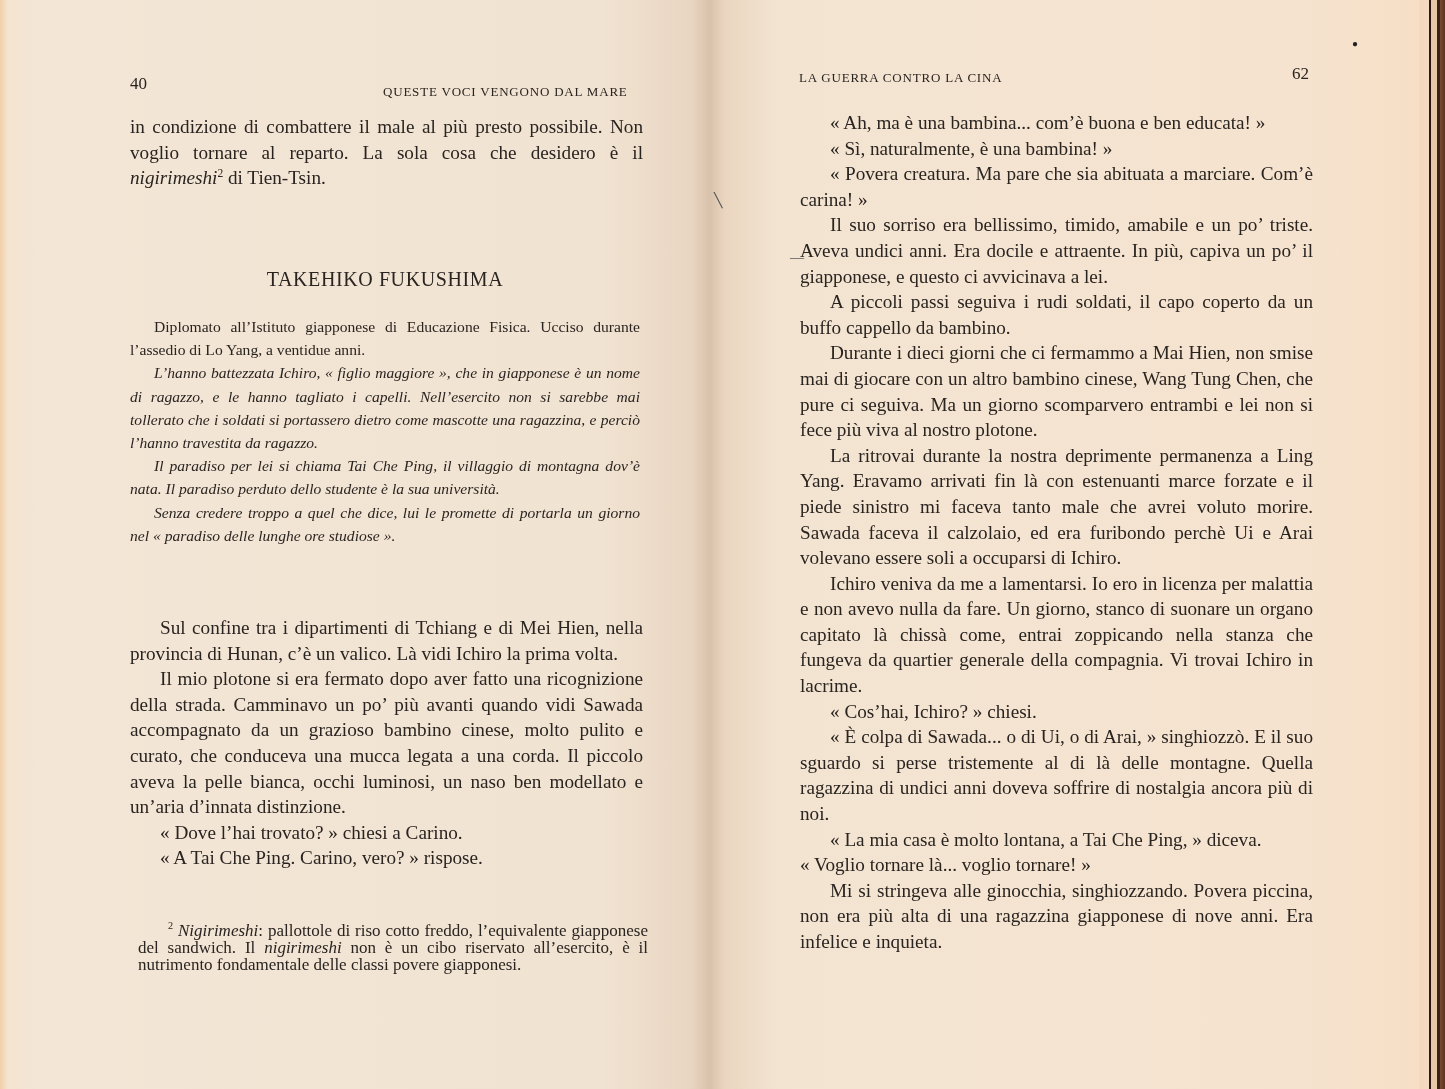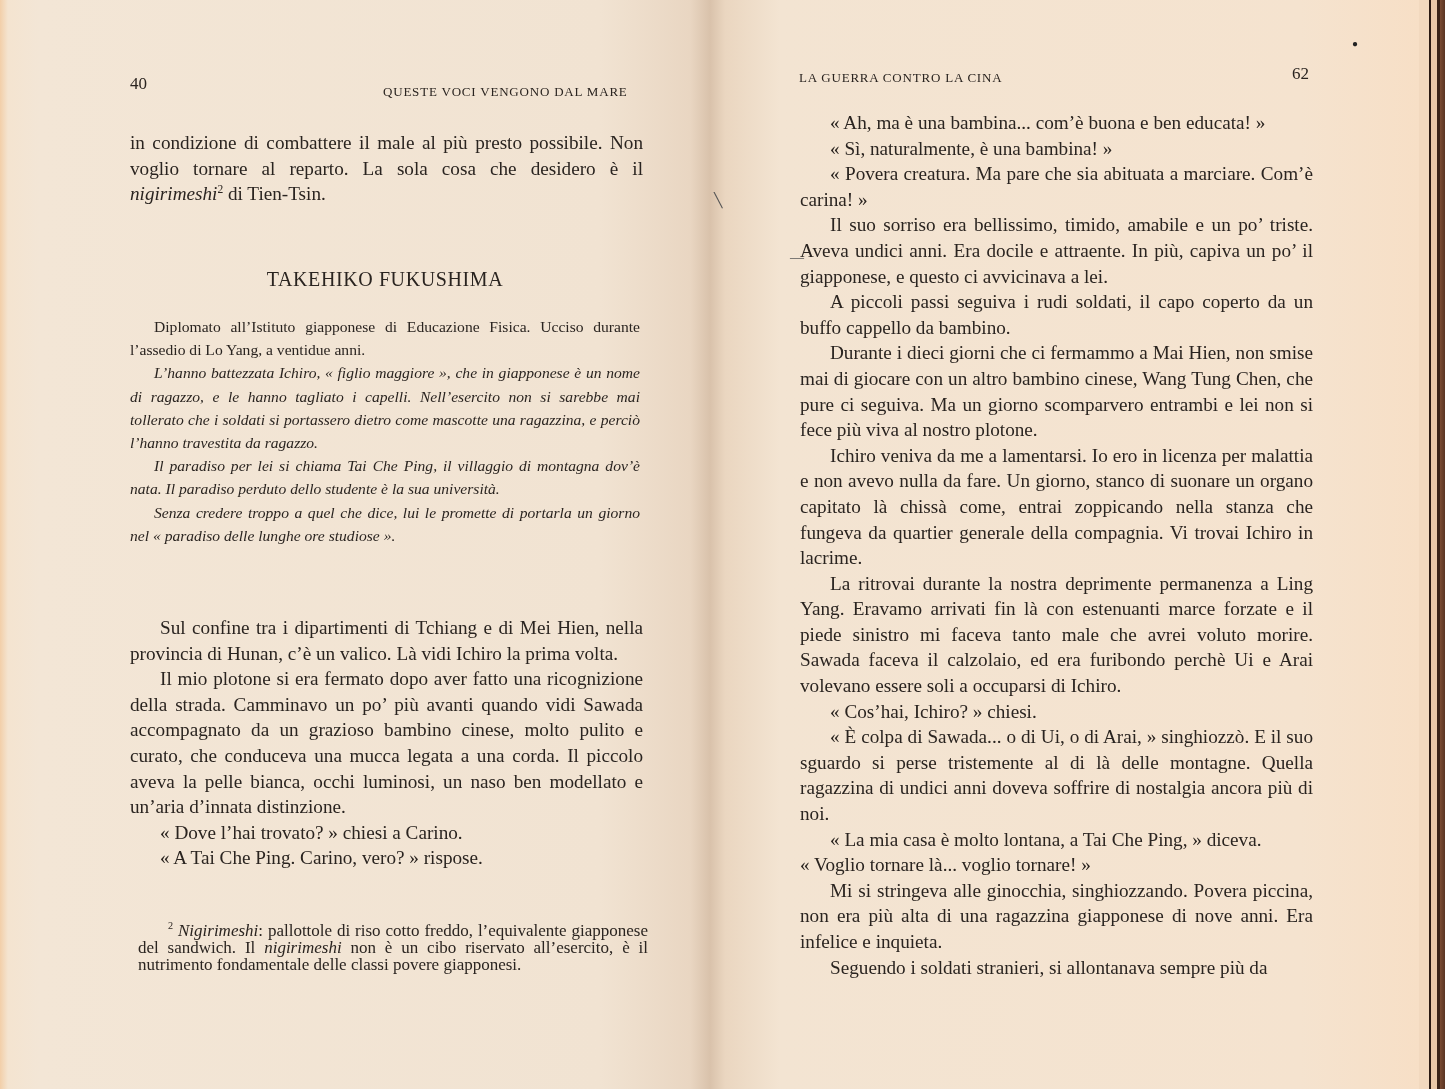--- a/index.html
+++ b/index.html
@@ -42,21 +42,21 @@
 </style>
 </head>
 <body>
 
 <div class="spread">
 
   <div class="page page-left">
     <div class="page-num" style="left:130px; top:74px;">40</div>
     <div class="running-head" style="left:383px; top:84px;">QUESTE VOCI VENGONO DAL MARE</div>
 
-    <div class="text-block" style="left:130px; width:513px; top:130px;">
+    <div class="text-block" style="left:130px; width:513px; top:114px;">
       <p class="para"><span>in condizione di combattere il male al più presto possibile. Non voglio tornare al reparto. La sola cosa che desidero è il</span> <em>nigirimeshi</em><sup>2</sup><span> di Tien-Tsin.</span></p>
     </div>
 
     <div class="section-title">TAKEHIKO FUKUSHIMA</div>
 
     <div class="intro">
       <p class="para indent">Diplomato all’Istituto giapponese di Educazione Fisica. Ucciso durante l’assedio di Lo Yang, a ventidue anni.</p>
       <p class="para indent italic">L’hanno battezzata Ichiro, « figlio maggiore », che in giapponese è un nome di ragazzo, e le hanno tagliato i capelli. Nell’esercito non si sarebbe mai tollerato che i soldati si portassero dietro come mascotte una ragazzina, e perciò l’hanno travestita da ragazzo.</p>
       <p class="para indent italic">Il paradiso per lei si chiama Tai Che Ping, il villaggio di montagna dov’è nata. Il paradiso perduto dello studente è la sua università.</p>
       <p class="para indent italic">Senza credere troppo a quel che dice, lui le promette di portarla un giorno nel « paradiso delle lunghe ore studiose ».</p>
@@ -81,27 +81,26 @@
     <div class="mark" style="left:2px; top:192px;">╲</div>
     <div class="mark" style="left:78px; top:250px;">―</div>
 
     <div class="text-block" id="right-text" style="left:88px; width:513px; top:110px;">
       <p class="para indent">« Ah, ma è una bambina... com’è buona e ben educata! »</p>
       <p class="para indent">« Sì, naturalmente, è una bambina! »</p>
       <p class="para indent">« Povera creatura. Ma pare che sia abituata a marciare. Com’è carina! »</p>
       <p class="para indent">Il suo sorriso era bellissimo, timido, amabile e un po’ triste. Aveva undici anni. Era docile e attraente. In più, capiva un po’ il giapponese, e questo ci avvicinava a lei.</p>
       <p class="para indent">A piccoli passi seguiva i rudi soldati, il capo coperto da un buffo cappello da bambino.</p>
       <p class="para indent">Durante i dieci giorni che ci fermammo a Mai Hien, non smise mai di giocare con un altro bambino cinese, Wang Tung Chen, che pure ci seguiva. Ma un giorno scomparvero entrambi e lei non si fece più viva al nostro plotone.</p>
+      <p class="para indent">La ritrovai durante la nostra deprimente permanenza a Ling Yang. Eravamo arrivati fin là con estenuanti marce forzate e il piede sinistro mi faceva tanto male che avrei voluto morire. Sawada faceva il calzolaio, ed era furibondo perchè Ui e Arai volevano essere soli a occuparsi di Ichiro.</p>
       <p class="para indent">Ichiro veniva da me a lamentarsi. Io ero in licenza per malattia e non avevo nulla da fare. Un giorno, stanco di suonare un organo capitato là chissà come, entrai zoppicando nella stanza che fungeva da quartier generale della compagnia. Vi trovai Ichiro in lacrime.</p>
-      <p class="para indent">La ritrovai durante la nostra deprimente permanenza a Ling Yang. Eravamo arrivati fin là con estenuanti marce forzate e il piede sinistro mi faceva tanto male che avrei voluto morire. Sawada faceva il calzolaio, ed era furibondo perchè Ui e Arai volevano essere soli a occuparsi di Ichiro.</p>
       <p class="para indent">« Cos’hai, Ichiro? » chiesi.</p>
       <p class="para indent">« È colpa di Sawada... o di Ui, o di Arai, » singhiozzò. E il suo sguardo si perse tristemente al di là delle montagne. Quella ragazzina di undici anni doveva soffrire di nostalgia ancora più di noi.</p>
       <p class="para indent">« La mia casa è molto lontana, a Tai Che Ping, » diceva.</p>
       <p class="para">« Voglio tornare là... voglio tornare! »</p>
       <p class="para indent">Mi si stringeva alle ginocchia, singhiozzando. Povera piccina, non era più alta di una ragazzina giapponese di nove anni. Era infelice e inquieta.</p>
-      <p class="para indent">Seguendo i soldati stranieri, si allontanava sempre più da</p>
     </div>
 
     <div class="edge-lines"></div>
     <div class="mark" style="left:640px; top:38px; color:#222; font-size:10px;">●</div>
   </div>
 
 </div>
 
 </body></html>

